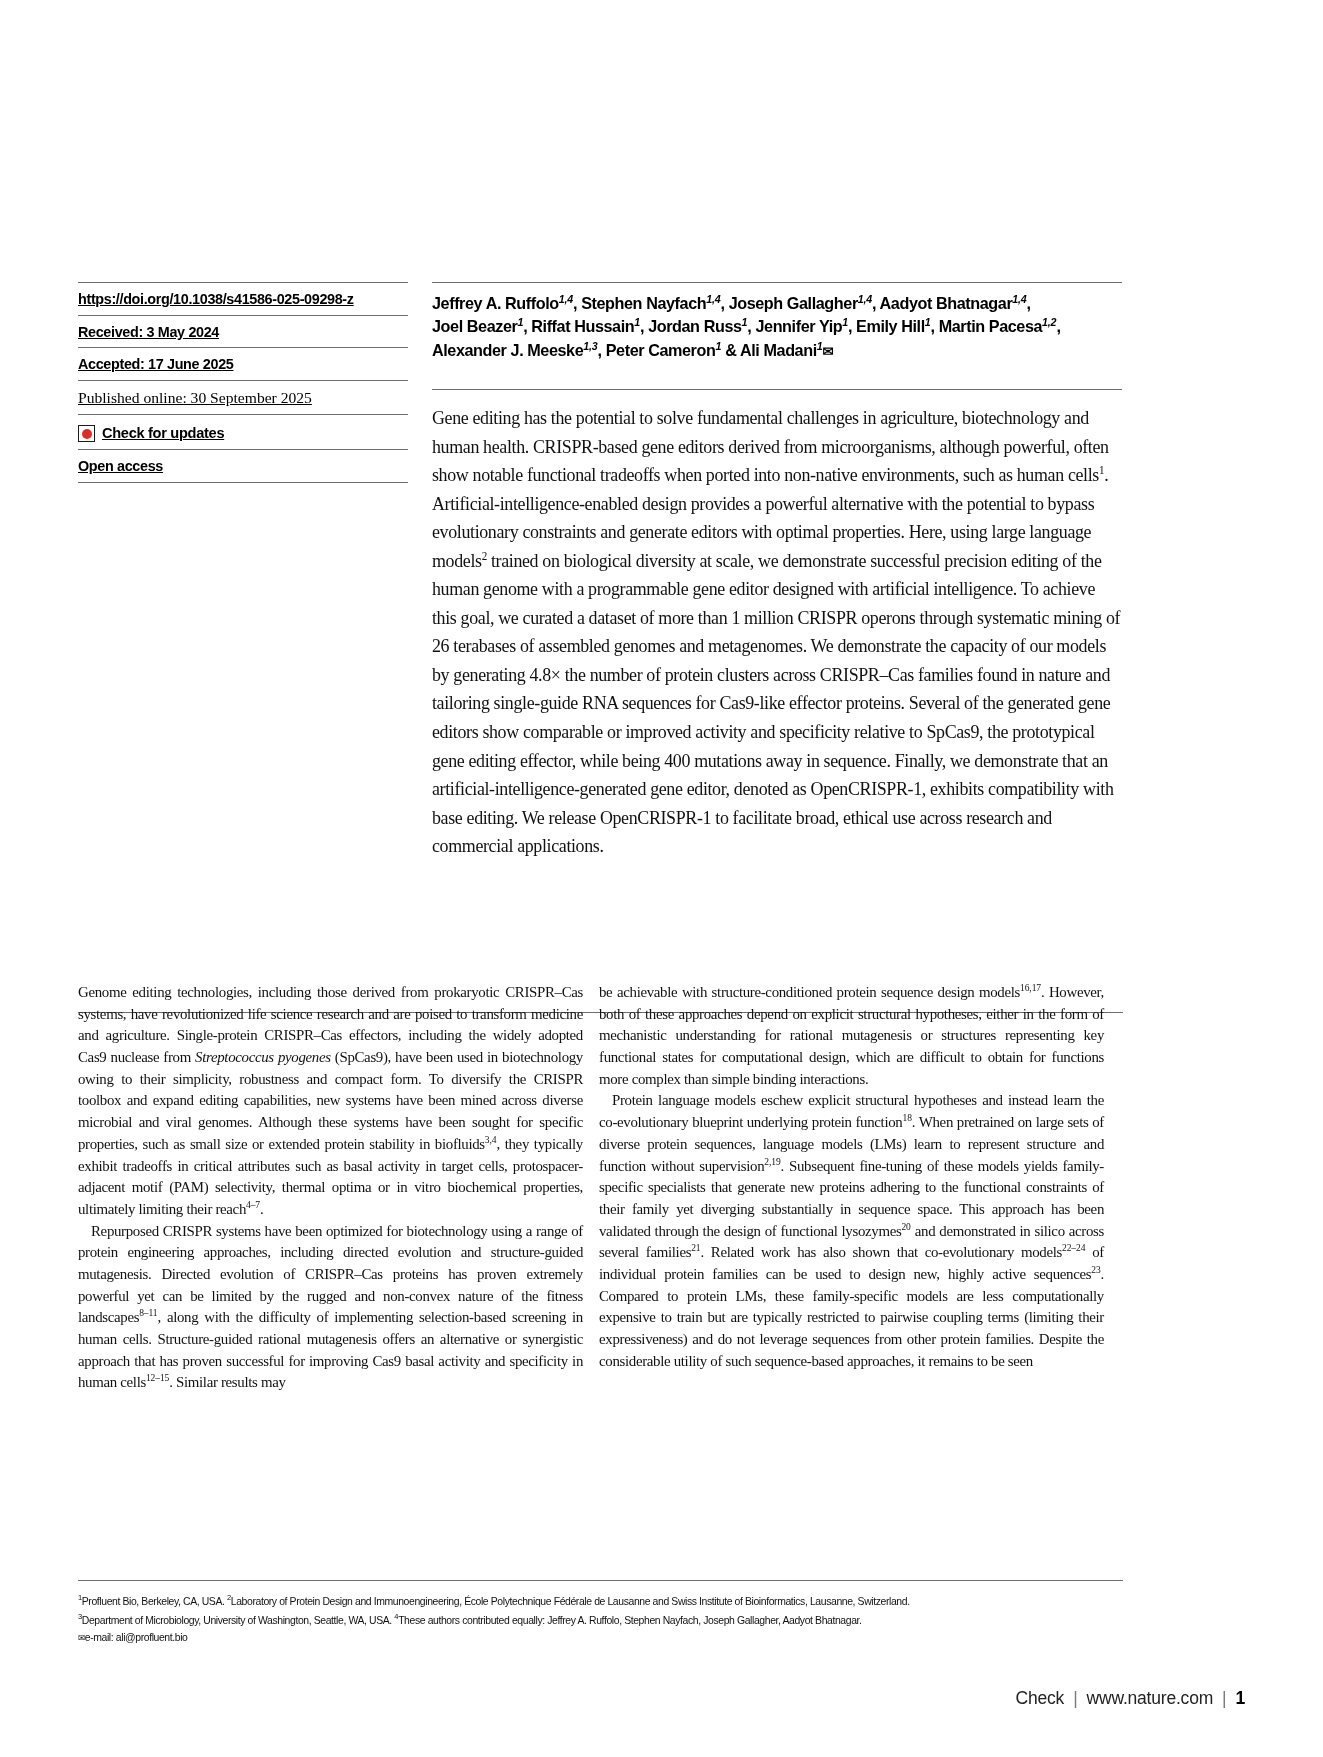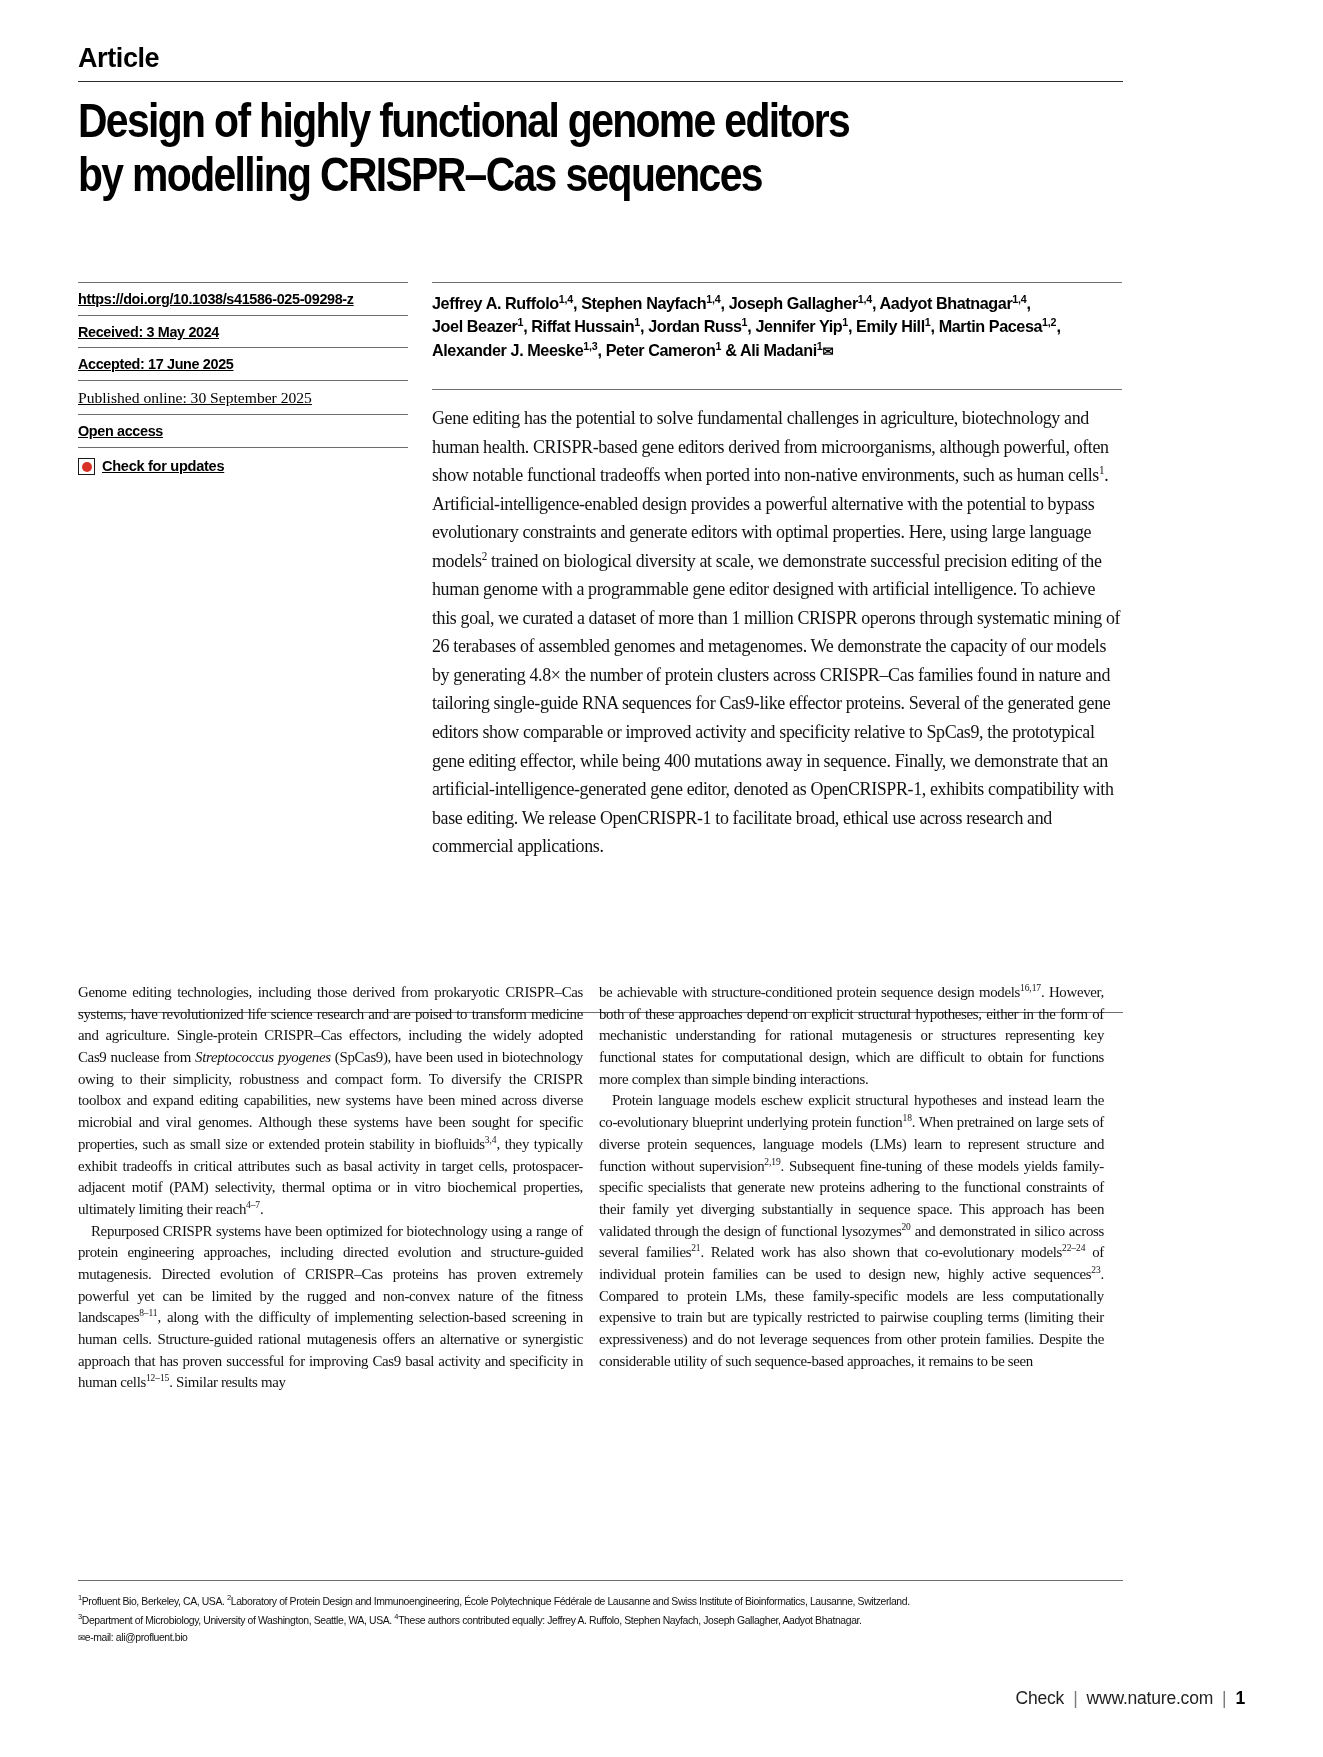--- a/index.html
+++ b/index.html
@@ -120,21 +120,21 @@
   .authors {
     font-family: "Liberation Sans", sans-serif;
     font-weight: bold;
     font-size: 16.2px;
     line-height: 1.42;
     letter-spacing: -0.42px;
     border-top: 1.3px solid #6d6d6d;
     padding-top: 9px;
     color: #000;
   }
-  .authors sup { font-size: 0.66em; font-weight: bold; vertical-align: super; letter-spacing: -0.2px; }
+  .authors sup { font-size: 0.66em; font-weight: bold; vertical-align: super; letter-spacing: -0.2px; font-style: italic; }
   .env { font-size: 0.82em; }
 
   .abstract {
     margin-top: 27px;
     border-top: 1.3px solid #6d6d6d;
     padding-top: 14px;
     font-family: "Liberation Serif", serif;
     font-size: 18.6px;
     line-height: 1.535;
     letter-spacing: -0.38px;
@@ -213,39 +213,31 @@
     gap: 9px;
   }
   .page-footer .sep { color: #7a7a7a; }
   .page-footer .pnum { font-weight: bold; color: #000; }
 </style>
 </head>
 <body>
 
 <div class="page">
 
-  <div class="header">
-    <div class="kicker">Article</div>
-    <div class="kicker-rule"></div>
-    <div class="title">
-      <div>Design of highly functional genome editors</div>
-      <div>by modelling CRISPR–Cas sequences</div>
-    </div>
-  </div>
 
   <div class="meta">
     <div class="meta-row">https://doi.org/10.1038/s41586-025-09298-z</div>
     <div class="meta-row">Received: 3 May 2024</div>
     <div class="meta-row">Accepted: 17 June 2025</div>
     <div class="meta-row serif">Published online: 30 September 2025</div>
-    <div class="meta-row">Open access</div>
     <div class="meta-row badge-row">
       <span class="badge-icon"></span>
       <span class="badge-label">Check for updates</span>
     </div>
+    <div class="meta-row">Open access</div>
   </div>
 
   <div class="right-col">
     <div class="authors">
       <div>Jeffrey A. Ruffolo<sup>1,4</sup>, Stephen Nayfach<sup>1,4</sup>, Joseph Gallagher<sup>1,4</sup>, Aadyot Bhatnagar<sup>1,4</sup>,</div>
       <div>Joel Beazer<sup>1</sup>, Riffat Hussain<sup>1</sup>, Jordan Russ<sup>1</sup>, Jennifer Yip<sup>1</sup>, Emily Hill<sup>1</sup>, Martin Pacesa<sup>1,2</sup>,</div>
       <div>Alexander J. Meeske<sup>1,3</sup>, Peter Cameron<sup>1</sup> &amp; Ali Madani<sup>1</sup><span class="env">✉</span></div>
     </div>
     <div class="abstract">Gene editing has the potential to solve fundamental challenges in agriculture, biotechnology and human health. CRISPR-based gene editors derived from microorganisms, although powerful, often show notable functional tradeoffs when ported into non-native environments, such as human cells<sup>1</sup>. Artificial-intelligence-enabled design provides a powerful alternative with the potential to bypass evolutionary constraints and generate editors with optimal properties. Here, using large language models<sup>2</sup> trained on biological diversity at scale, we demonstrate successful precision editing of the human genome with a programmable gene editor designed with artificial intelligence. To achieve this goal, we curated a dataset of more than 1 million CRISPR operons through systematic mining of 26 terabases of assembled genomes and metagenomes. We demonstrate the capacity of our models by generating 4.8× the number of protein clusters across CRISPR–Cas families found in nature and tailoring single-guide RNA sequences for Cas9-like effector proteins. Several of the generated gene editors show comparable or improved activity and specificity relative to SpCas9, the prototypical gene editing effector, while being 400 mutations away in sequence. Finally, we demonstrate that an artificial-intelligence-generated gene editor, denoted as OpenCRISPR-1, exhibits compatibility with base editing. We release OpenCRISPR-1 to facilitate broad, ethical use across research and commercial applications.</div>
   </div>

